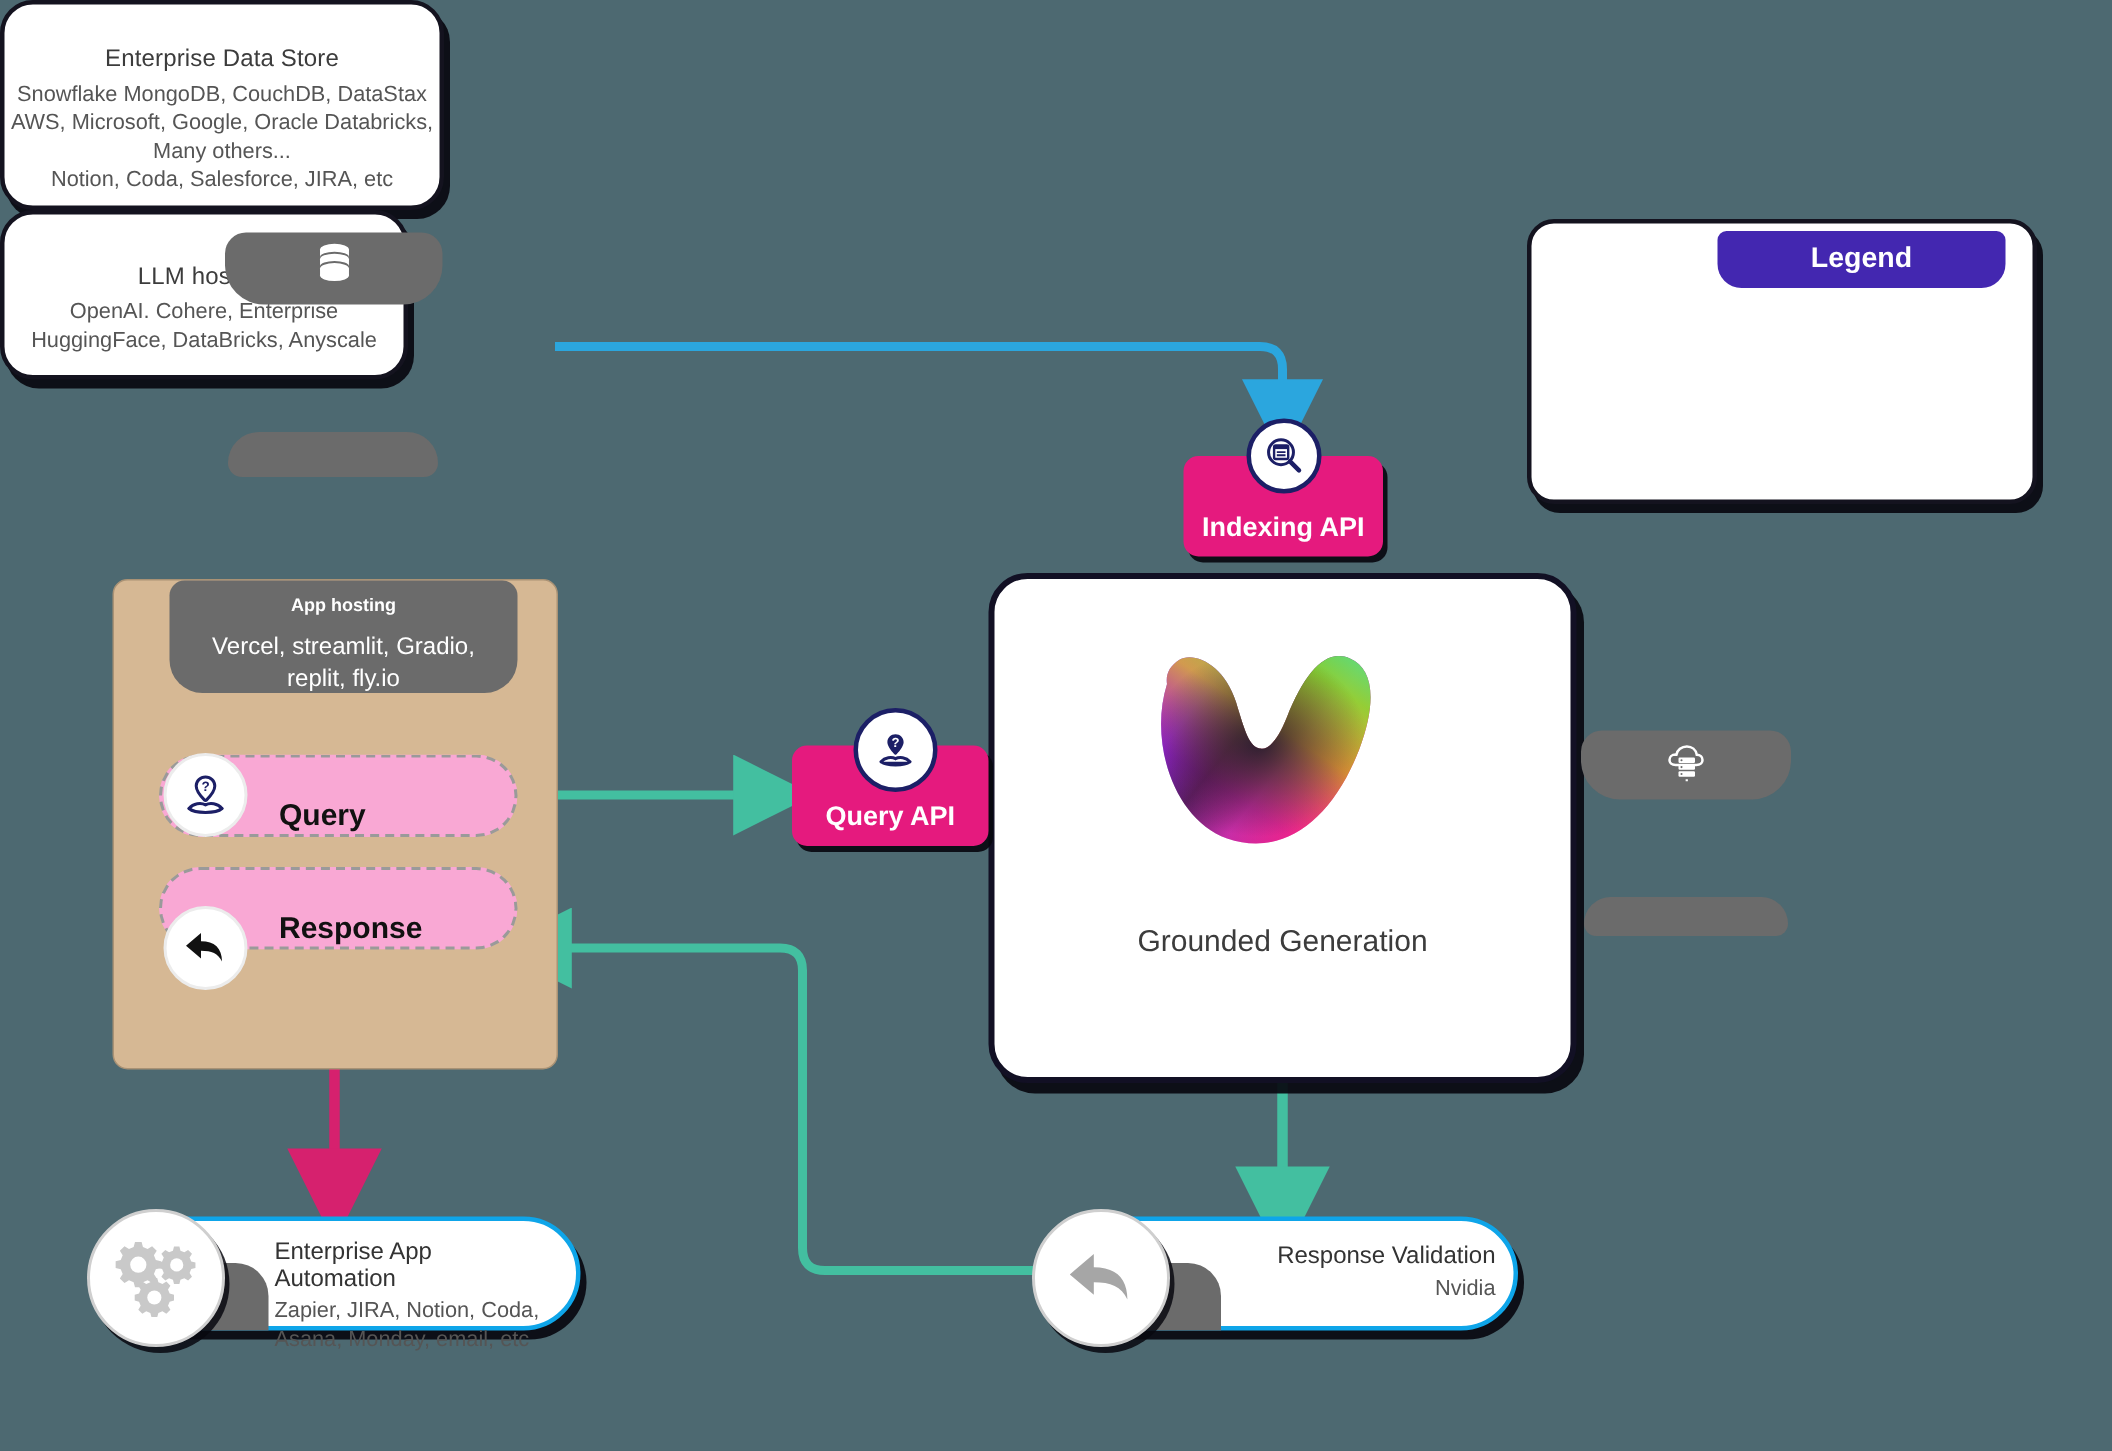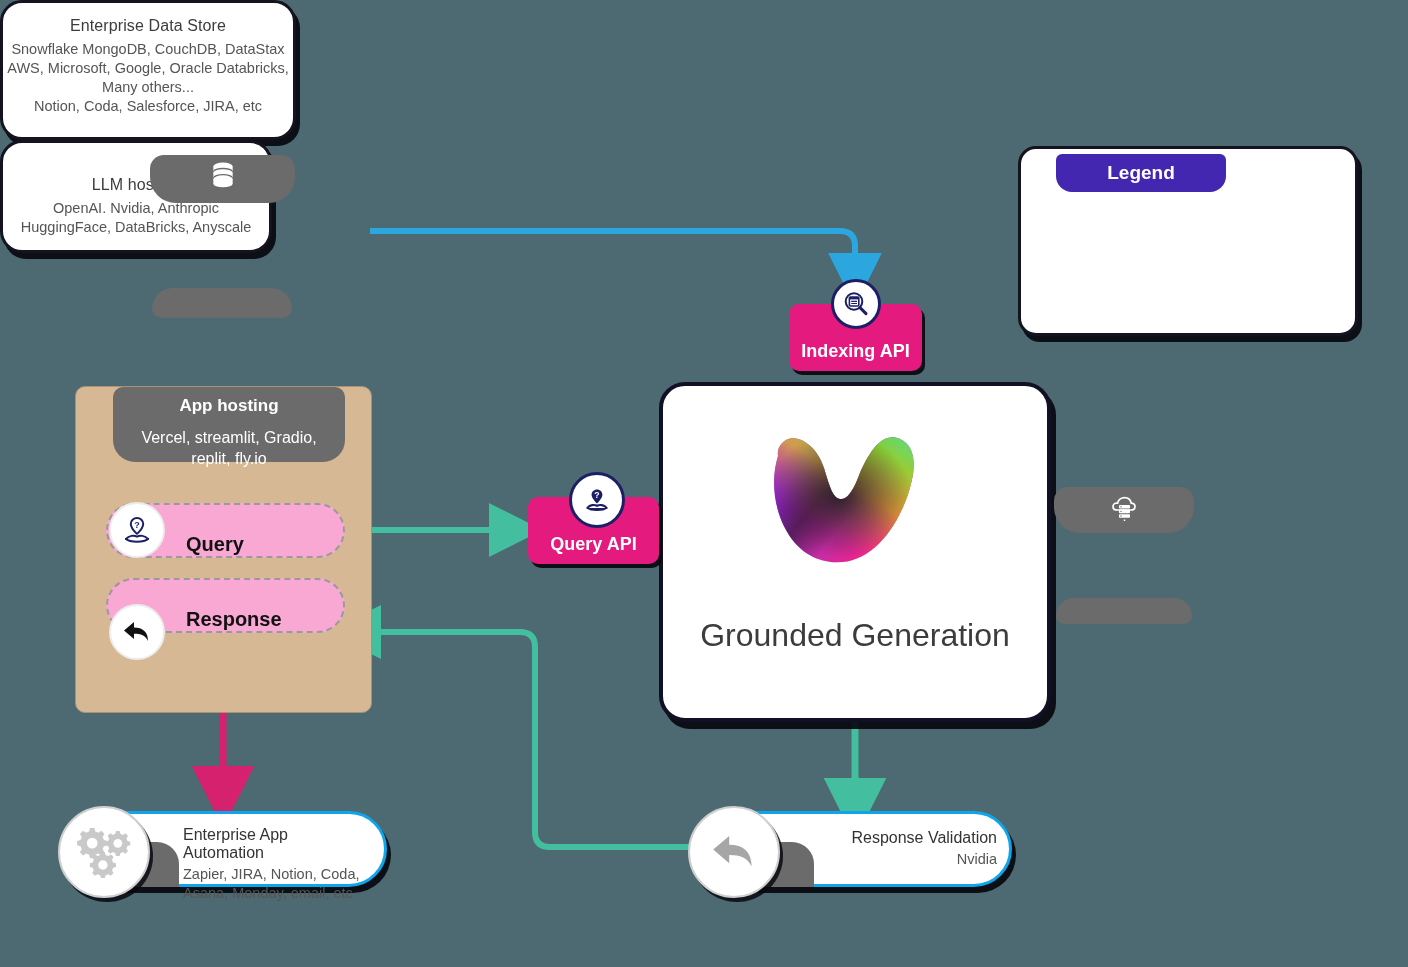--- a/index.html
+++ b/index.html
@@ -57,21 +57,21 @@
   }
   #apphost-header{
     position:absolute;
     background:#6b6b6b;
     border-radius:10px 10px 22px 22px;
     color:#fff;text-align:center;
     box-sizing:border-box;
     padding-top:9px;
     z-index:5;
   }
-  #apphost-header .hh{font-size:17px;font-weight:bold;}
+  #apphost-header .hh{font-size:12px;font-weight:bold;}
   #apphost-header .hs{font-size:16px;line-height:1.3;margin-top:12px;font-weight:400;}
 
   
   .ypill{
     position:absolute;
     background:#f9a8d4;
     border:2px dashed #9a9a9a;
     border-radius:40px;
     box-sizing:border-box;
     display:flex;align-items:flex-end;
@@ -105,21 +105,21 @@
   #ggpanel{
     position:absolute;
     background:#fff;
     border:4px solid #121024;
     border-radius:26px;
     box-shadow:5px 7px 0 rgba(8,8,15,.92);
     box-sizing:border-box;
     z-index:5;
     display:flex;flex-direction:column;align-items:center;justify-content:flex-start;
   }
-  #gg-label{font-size:32px;color:#3c3c3c;}
+  #gg-label{font-size:20px;color:#3c3c3c;}
 
   
   .capsule{
     position:absolute;
     background:#fff;
     border:3px solid #0ea5e9;
     border-radius:44px;
     box-shadow:4px 6px 0 rgba(8,8,15,.92);
     box-sizing:border-box;
     z-index:6;
@@ -211,33 +211,33 @@
       <ellipse cx="12" cy="9.6" rx="9" ry="3.2" fill="#6b6b6b"></ellipse>
       <ellipse cx="12" cy="11" rx="9" ry="3.4" fill="#fff"></ellipse>
       <rect x="3" y="11" width="18" height="4.4" fill="#fff"></rect>
       <ellipse cx="12" cy="15.4" rx="9" ry="3.2" fill="#6b6b6b"></ellipse>
       <ellipse cx="12" cy="16.8" rx="9" ry="3.4" fill="#fff"></ellipse>
       <rect x="3" y="16.8" width="18" height="4.4" fill="#fff"></rect>
       <ellipse cx="12" cy="21.2" rx="9" ry="3.4" fill="#fff"></ellipse>
     </svg>
   </div>
   <div class="tab-bottom" style="left:152px;top:288px;width:140px;height:30px;"></div>
-  <div class="tabcard" style="left:76px;top:168px;width:296px;height:140px;padding-top:14px;">
+  <div class="tabcard" style="left:76px;top:168px;width:296px;height:140px;padding-top:28px;">
     <div class="card-title">Enterprise Data Store</div>
     <div class="card-sub">
       <div>Snowflake MongoDB, CouchDB, DataStax</div>
       <div>AWS, Microsoft, Google, Oracle Databricks,</div>
       <div>Many others...</div>
       <div>Notion, Coda, Salesforce, JIRA, etc</div>
     </div>
   </div>
 
   <div id="legend" style="left:1018px;top:146px;width:340px;height:190px;">
   </div>
-  <div id="legend-header" style="left:1056px;top:154px;width:170px;height:38px;align-items:center;">
+  <div id="legend-header" style="left:1145px;top:154px;width:192px;height:38px;align-items:center;">
     <span>Legend</span>
   </div>
   <div class="legrow" style="left:1055px;top:210px;">
     <svg width="95" height="24" viewBox="0 0 95 24">
       <path d="M2,12 L76,12" stroke="#2BA6DE" stroke-width="4"></path>
       <path d="M74,5 L92,12 L74,19 Z" fill="#2BA6DE"></path>
     </svg>
     <span class="ltxt" style="margin-left:28px;">Contextual data</span>
   </div>
   <div class="legrow" style="left:1055px;top:249px;">
@@ -355,21 +355,21 @@
       <circle cx="12" cy="13.8" r="0.7" fill="#6b6b6b"></circle>
       <circle cx="12" cy="18.4" r="0.7" fill="#6b6b6b"></circle>
       <circle cx="12" cy="23" r="0.7" fill="#6b6b6b"></circle>
       <path d="M15.5,26.5 L15.5,28" stroke="#fff" stroke-width="1.5"></path>
     </svg>
   </div>
   <div class="tab-bottom" style="left:1056px;top:598px;width:136px;height:26px;z-index:7;"></div>
   <div class="tabcard" style="left:988px;top:503px;width:272px;height:113px;padding-top:33px;z-index:8;">
     <div class="card-title">LLM hosting</div>
     <div class="card-sub">
-      <div>OpenAI. Nvidia, Anthropic</div>
+      <div>OpenAI. Cohere, Enterprise</div>
       <div>HuggingFace, DataBricks, Anyscale</div>
     </div>
   </div>
 
   <div class="capsule" style="left:65px;top:811px;width:322px;height:76px;">
     <div class="cap-grayblock" style="left:6px;top:28px;width:105px;height:45px;border-radius:0 22px 0 38px;"></div>
     <div style="position:absolute;left:115px;top:12px;right:12px;z-index:8;">
       <div class="ctitle">Enterprise App Automation</div>
       <div class="csub">
         <div>Zapier, JIRA, Notion, Coda,</div>

